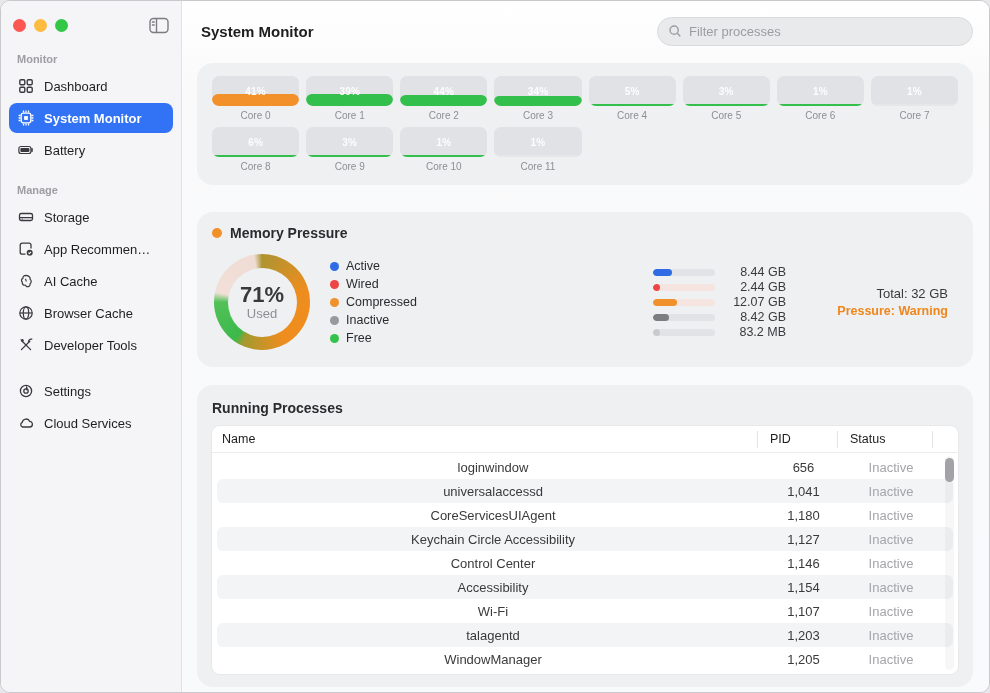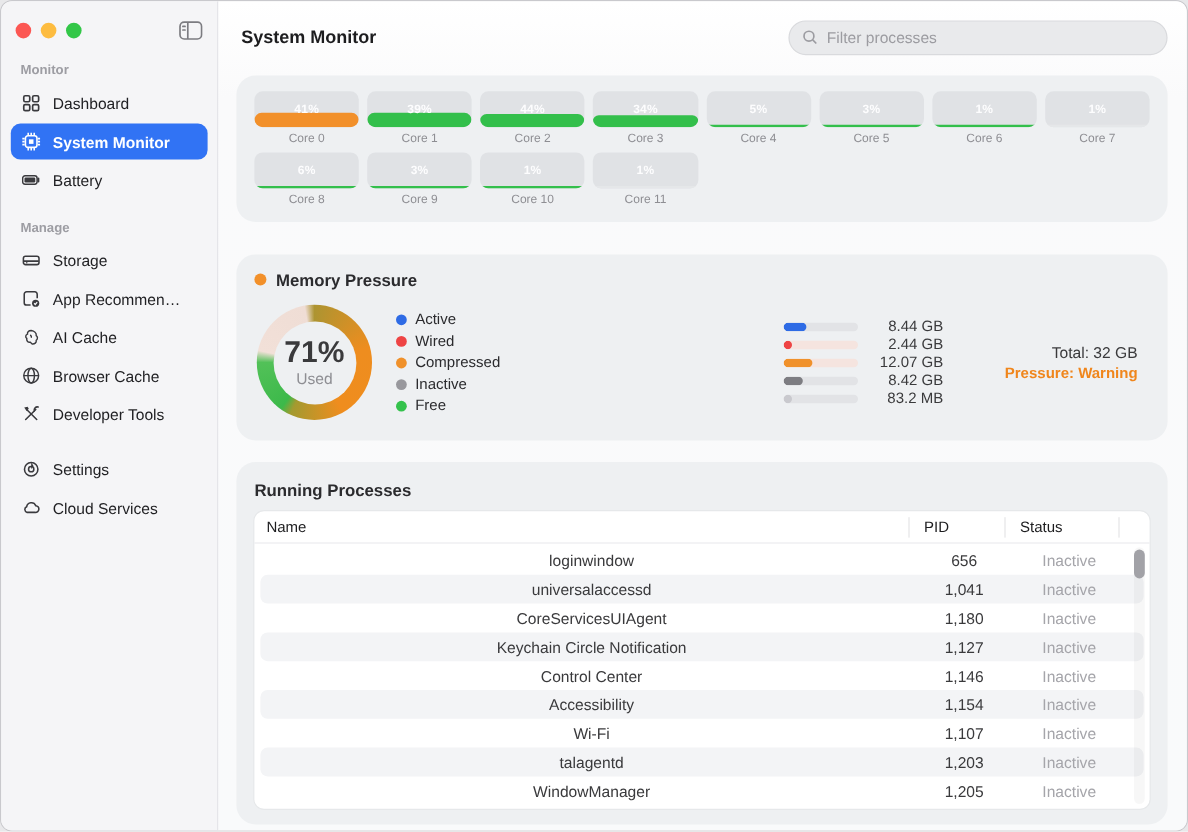--- a/index.html
+++ b/index.html
@@ -60,21 +60,21 @@
     font-size:10px; font-weight:700; color:#fdfdfe; letter-spacing:.2px;
   }
   .core-bar { position:absolute; left:0; right:0; bottom:0; border-radius:7px; min-height:2.5px; }
   .core-label { text-align:center; font-size:10px; color:#8e8e93; margin-top:4px; }
 
   
   .mem-card { margin-bottom:18px; }
   .mem-body { display:flex; align-items:center; padding:2px 4px 4px 2px; }
   .donut { width:96px; height:96px; border-radius:50%; display:flex; align-items:center; justify-content:center; flex:0 0 96px; }
   .donut-hole { width:69px; height:69px; border-radius:50%; background:#eef0f2; display:flex; flex-direction:column; align-items:center; justify-content:center; }
-  .donut-pct { font-size:25px; font-weight:700; color:#3a3a3c; line-height:1.05; }
+  .donut-pct { font-size:22px; font-weight:700; color:#3a3a3c; line-height:1.05; }
   .donut-sub { font-size:13px; color:#8e8e93; }
   .legend { margin-left:20px; display:flex; flex-direction:column; gap:4px; }
   .legend-row { display:flex; align-items:center; gap:7px; }
   .legend-dot { width:9px; height:9px; border-radius:50%; }
   .legend-label { font-size:12.5px; color:#2b2b2e; }
   .mem-bars { margin-left:auto; display:flex; flex-direction:column; gap:1px; }
   .mem-bar-row { display:flex; align-items:center; gap:9px; }
   .mem-track { width:62px; height:7px; border-radius:4px; overflow:hidden; position:relative; }
   .mem-fill { height:100%; border-radius:4px; min-width:7px; }
   .mem-value { font-size:12.5px; color:#3a3a3c; width:62px; text-align:right; }
@@ -448,21 +448,21 @@
                 <div class="td-status">Inactive</div>
                 <div></div>
               </div>
             <div class="t-row">
                 <div class="td-name">CoreServicesUIAgent</div>
                 <div class="td-pid">1,180</div>
                 <div class="td-status">Inactive</div>
                 <div></div>
               </div>
             <div class="t-row">
-                <div class="td-name">Keychain Circle Notification</div>
+                <div class="td-name">Keychain Circle Accessibility</div>
                 <div class="td-pid">1,127</div>
                 <div class="td-status">Inactive</div>
                 <div></div>
               </div>
             <div class="t-row">
                 <div class="td-name">Control Center</div>
                 <div class="td-pid">1,146</div>
                 <div class="td-status">Inactive</div>
                 <div></div>
               </div>

